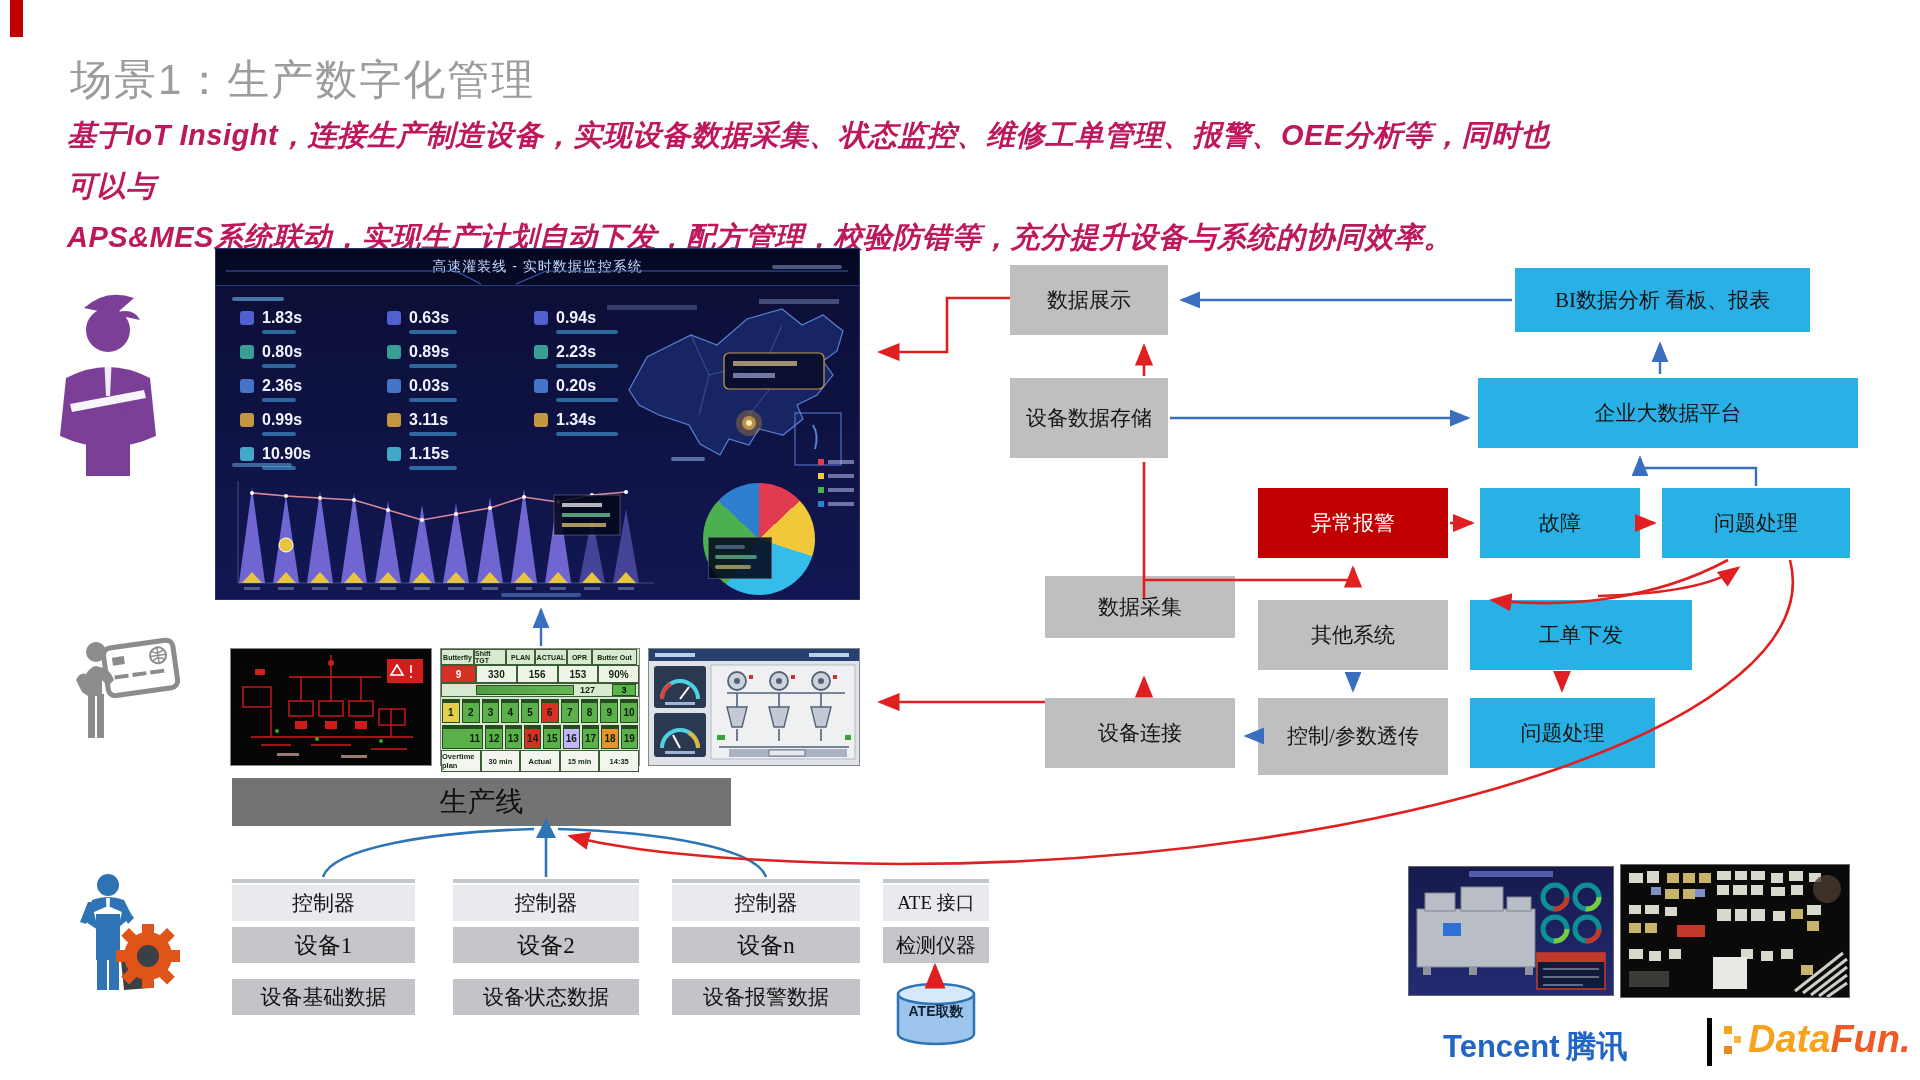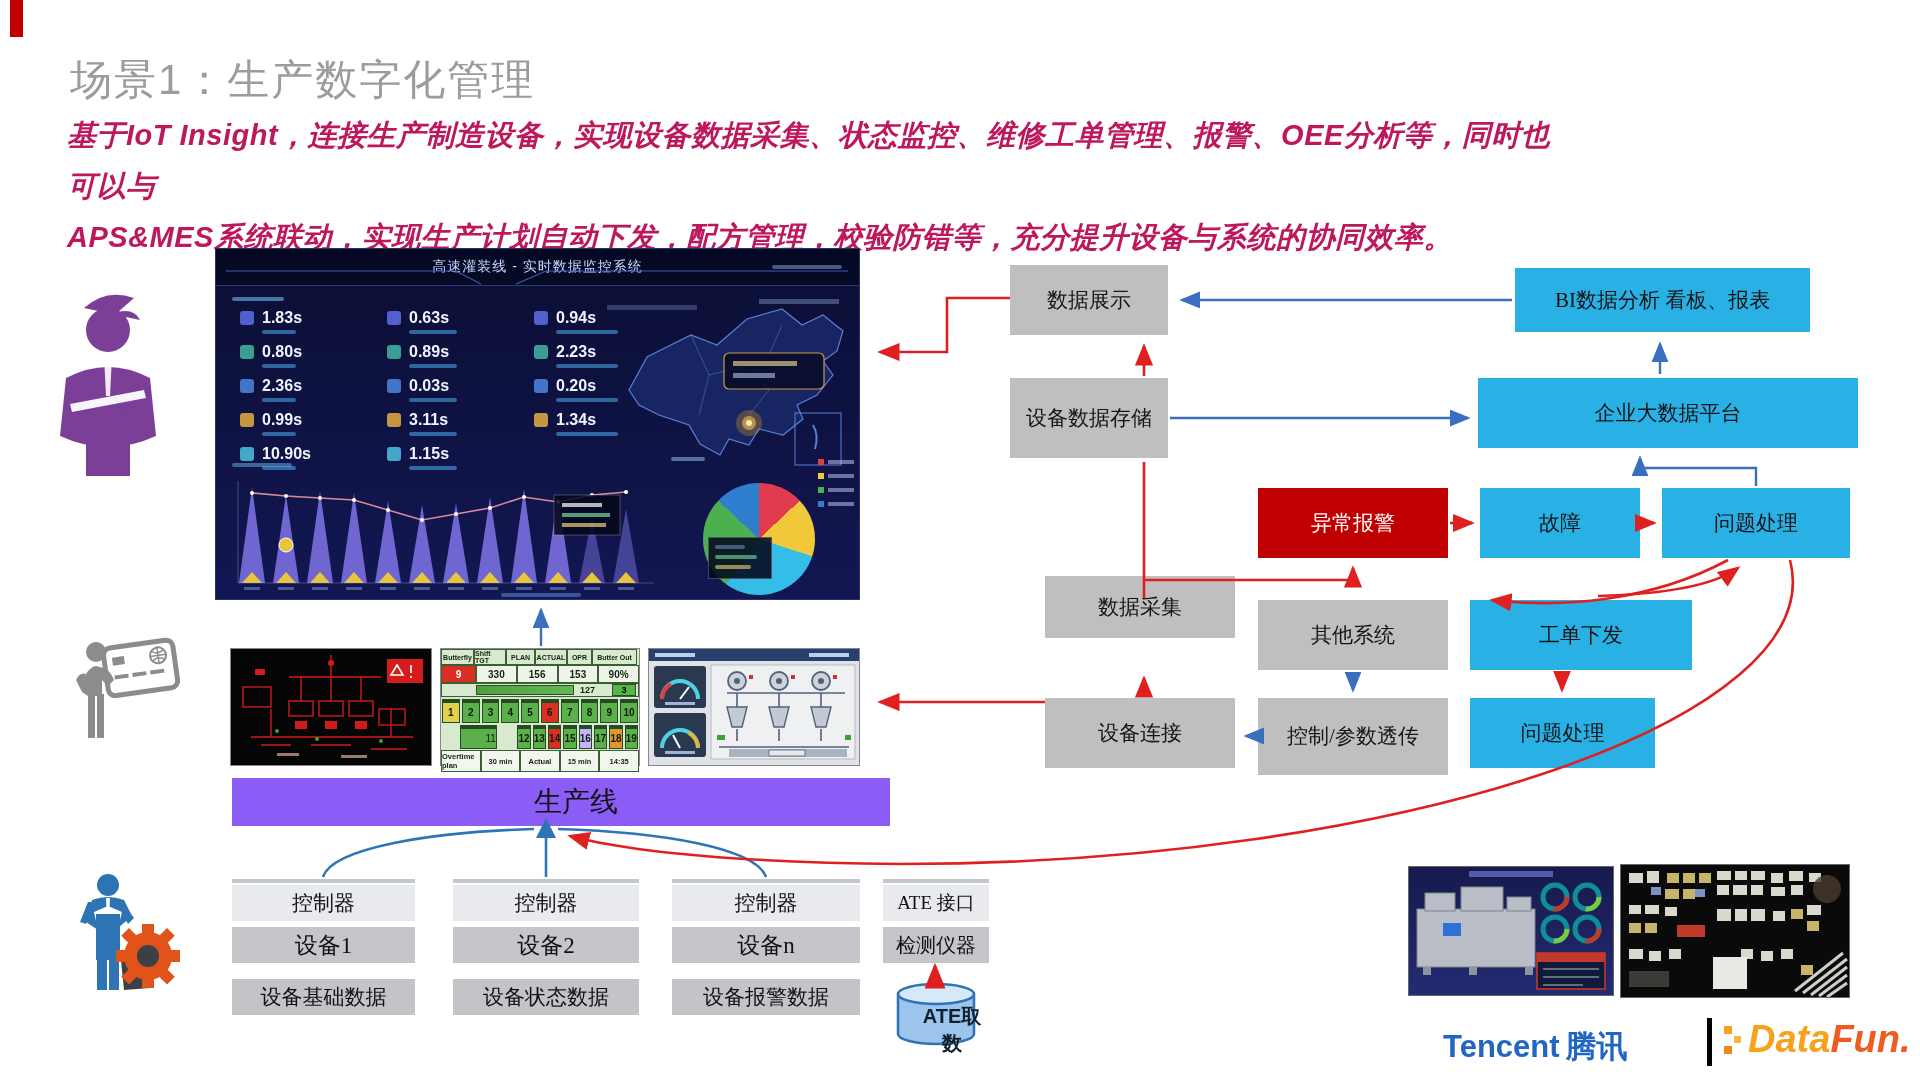--- a/index.html
+++ b/index.html
@@ -12,23 +12,23 @@
   #body-text{left:46px;top:110px;width:1500px;font-size:29px;font-weight:bold;
              font-style:italic;color:#be185d;line-height:51px;letter-spacing:.5px;margin-left:21px;}
   
   .fc-box{position:absolute;display:flex;align-items:center;justify-content:center;
           font-family:"Liberation Serif","DejaVu Serif",serif;font-size:21px;color:#151515;
           text-align:center;line-height:1.25;}
   .gray{background:#bfbfbf;}
   .cyan{background:#29b0e5;}
   .redbox{background:#c00000;color:#fff;}
   
-  #prod-band{left:232px;top:778px;width:628px;height:48px;background:#8b5cf6;
+  #prod-band{left:232px;top:778px;width:499px;height:48px;background:#737373;
              display:flex;align-items:center;justify-content:center;
-             font-family:"Liberation Serif","DejaVu Serif",serif;font-size:28px;color:#111;padding-left:30px;}
+             font-family:"Liberation Serif","DejaVu Serif",serif;font-size:28px;color:#111;}
   
   .dev-col{position:absolute;top:879px;}
   .dev-col .bar{height:4px;background:#c2c6cd;margin-bottom:2px;}
   .dev-cell{display:flex;align-items:center;justify-content:center;
             font-family:"Liberation Serif","DejaVu Serif",serif;color:#111;}
   .dev-top{height:36px;background:#e9eaee;font-size:21px;}
   .dev-mid{height:36px;background:#c5c6ca;font-size:23px;margin-top:6px;}
   .dev-data{height:36px;background:#c3c4c8;font-size:21px;margin-top:16px;}
   
   #dashboard{left:215px;top:248px;width:645px;height:352px;
@@ -40,22 +40,22 @@
   .tinybar{position:absolute;background:rgba(140,170,230,.45);height:4px;border-radius:2px;}
   .stat-val{position:absolute;color:#f0f4ff;font-size:16px;font-weight:bold;}
   .stat-ic{position:absolute;width:14px;height:14px;border-radius:3px;opacity:.9;}
   .stat-sub{position:absolute;height:4px;background:rgba(80,190,255,.5);border-radius:2px;}
   #pie{position:absolute;left:487px;top:234px;width:112px;height:112px;border-radius:50%;}
   #pie-tip{position:absolute;left:492px;top:288px;width:62px;height:40px;background:rgba(4,8,28,.88);
            border:1px solid rgba(255,255,255,.25);}
   
   .shot{position:absolute;top:648px;height:118px;border:1px solid #888;box-sizing:border-box;}
   
-  #ate-db-label{left:898px;top:1003px;width:76px;text-align:center;font-size:20px;
-                font-weight:bold;color:#10202e;margin-left:16px;}
+  #ate-db-label{left:898px;top:1003px;width:76px;text-align:center;font-size:14px;
+                font-weight:bold;color:#10202e;}
   
   .photo{position:absolute;border:1px solid #666;box-sizing:border-box;}
   
   #tencent-logo{left:1443px;top:1026px;font-size:31px;font-weight:bold;color:#2166c4;letter-spacing:0;}
   #logo-divider{left:1707px;top:1018px;width:5px;height:48px;background:#000;}
   #datafun-logo{left:1748px;top:1018px;font-size:38px;font-weight:bold;font-style:italic;}
   #datafun-logo .p1{color:#f6a21c;}
   #datafun-logo .p2{color:#ef5a22;}
   .px-sq{position:absolute;}
   svg{display:block;}
@@ -332,21 +332,21 @@
       <div style="flex: 1 1 0%; margin: 0px 1px; background: rgb(92, 176, 76); border-width: 4px 1px 1px; border-style: solid; border-color: rgb(35, 77, 30); border-image: initial; display: flex; align-items: center; justify-content: center; font-size: 10px; font-weight: bold; color: rgb(13, 31, 10);">3</div>
       <div style="flex: 1 1 0%; margin: 0px 1px; background: rgb(92, 176, 76); border-width: 4px 1px 1px; border-style: solid; border-color: rgb(35, 77, 30); border-image: initial; display: flex; align-items: center; justify-content: center; font-size: 10px; font-weight: bold; color: rgb(13, 31, 10);">4</div>
       <div style="flex: 1 1 0%; margin: 0px 1px; background: rgb(92, 176, 76); border-width: 4px 1px 1px; border-style: solid; border-color: rgb(35, 77, 30); border-image: initial; display: flex; align-items: center; justify-content: center; font-size: 10px; font-weight: bold; color: rgb(13, 31, 10);">5</div>
       <div style="flex: 1 1 0%; margin: 0px 1px; background: rgb(217, 48, 37); border-width: 4px 1px 1px; border-style: solid; border-color: rgb(35, 77, 30); border-image: initial; display: flex; align-items: center; justify-content: center; font-size: 10px; font-weight: bold; color: rgb(13, 31, 10);">6</div>
       <div style="flex: 1 1 0%; margin: 0px 1px; background: rgb(92, 176, 76); border-width: 4px 1px 1px; border-style: solid; border-color: rgb(35, 77, 30); border-image: initial; display: flex; align-items: center; justify-content: center; font-size: 10px; font-weight: bold; color: rgb(13, 31, 10);">7</div>
       <div style="flex: 1 1 0%; margin: 0px 1px; background: rgb(92, 176, 76); border-width: 4px 1px 1px; border-style: solid; border-color: rgb(35, 77, 30); border-image: initial; display: flex; align-items: center; justify-content: center; font-size: 10px; font-weight: bold; color: rgb(13, 31, 10);">8</div>
       <div style="flex: 1 1 0%; margin: 0px 1px; background: rgb(92, 176, 76); border-width: 4px 1px 1px; border-style: solid; border-color: rgb(35, 77, 30); border-image: initial; display: flex; align-items: center; justify-content: center; font-size: 10px; font-weight: bold; color: rgb(13, 31, 10);">9</div>
       <div style="flex: 1 1 0%; margin: 0px 1px; background: rgb(92, 176, 76); border-width: 4px 1px 1px; border-style: solid; border-color: rgb(35, 77, 30); border-image: initial; display: flex; align-items: center; justify-content: center; font-size: 10px; font-weight: bold; color: rgb(13, 31, 10);">10</div>
     </div>
   <div id="board-r2" style="display:flex;height:24px;margin-top:2px;">
-      <div style="flex: 1 1 0%; margin: 0px 19px; background: rgb(92, 176, 76); border-width: 4px 1px 1px; border-style: solid; border-color: rgb(35, 77, 30); border-image: initial; display: flex; align-items: center; justify-content: center; font-size: 10px; font-weight: normal; color: rgb(13, 31, 10); padding-left: 24px;">11</div>
+      <div style="flex: 1 1 0%; margin: 0px 1px; background: rgb(92, 176, 76); border-width: 4px 1px 1px; border-style: solid; border-color: rgb(35, 77, 30); border-image: initial; display: flex; align-items: center; justify-content: center; font-size: 10px; font-weight: bold; color: rgb(13, 31, 10); padding-left: 24px;">11</div>
       <div style="flex: 1 1 0%; margin: 0px 1px; background: rgb(92, 176, 76); border-width: 4px 1px 1px; border-style: solid; border-color: rgb(35, 77, 30); border-image: initial; display: flex; align-items: center; justify-content: center; font-size: 10px; font-weight: bold; color: rgb(13, 31, 10);">12</div>
       <div style="flex: 1 1 0%; margin: 0px 1px; background: rgb(92, 176, 76); border-width: 4px 1px 1px; border-style: solid; border-color: rgb(35, 77, 30); border-image: initial; display: flex; align-items: center; justify-content: center; font-size: 10px; font-weight: bold; color: rgb(13, 31, 10);">13</div>
       <div style="flex: 1 1 0%; margin: 0px 1px; background: rgb(217, 48, 37); border-width: 4px 1px 1px; border-style: solid; border-color: rgb(35, 77, 30); border-image: initial; display: flex; align-items: center; justify-content: center; font-size: 10px; font-weight: bold; color: rgb(13, 31, 10);">14</div>
       <div style="flex: 1 1 0%; margin: 0px 1px; background: rgb(92, 176, 76); border-width: 4px 1px 1px; border-style: solid; border-color: rgb(35, 77, 30); border-image: initial; display: flex; align-items: center; justify-content: center; font-size: 10px; font-weight: bold; color: rgb(13, 31, 10);">15</div>
       <div style="flex: 1 1 0%; margin: 0px 1px; background: #c4b5fd; border-width: 4px 1px 1px; border-style: solid; border-color: rgb(35, 77, 30); border-image: initial; display: flex; align-items: center; justify-content: center; font-size: 10px; font-weight: bold; color: rgb(13, 31, 10);">16</div>
       <div style="flex: 1 1 0%; margin: 0px 1px; background: rgb(92, 176, 76); border-width: 4px 1px 1px; border-style: solid; border-color: rgb(35, 77, 30); border-image: initial; display: flex; align-items: center; justify-content: center; font-size: 10px; font-weight: bold; color: rgb(13, 31, 10);">17</div>
       <div style="flex: 1 1 0%; margin: 0px 1px; background: rgb(229, 147, 45); border-width: 4px 1px 1px; border-style: solid; border-color: rgb(35, 77, 30); border-image: initial; display: flex; align-items: center; justify-content: center; font-size: 10px; font-weight: bold; color: rgb(13, 31, 10);">18</div>
       <div style="flex: 1 1 0%; margin: 0px 1px; background: rgb(92, 176, 76); border-width: 4px 1px 1px; border-style: solid; border-color: rgb(35, 77, 30); border-image: initial; display: flex; align-items: center; justify-content: center; font-size: 10px; font-weight: bold; color: rgb(13, 31, 10);">19</div>
     </div>
   <div id="board-foot" style="display:flex;height:22px;margin-top:1px;font-size:7.5px;font-weight:bold;color:#10250c;">

